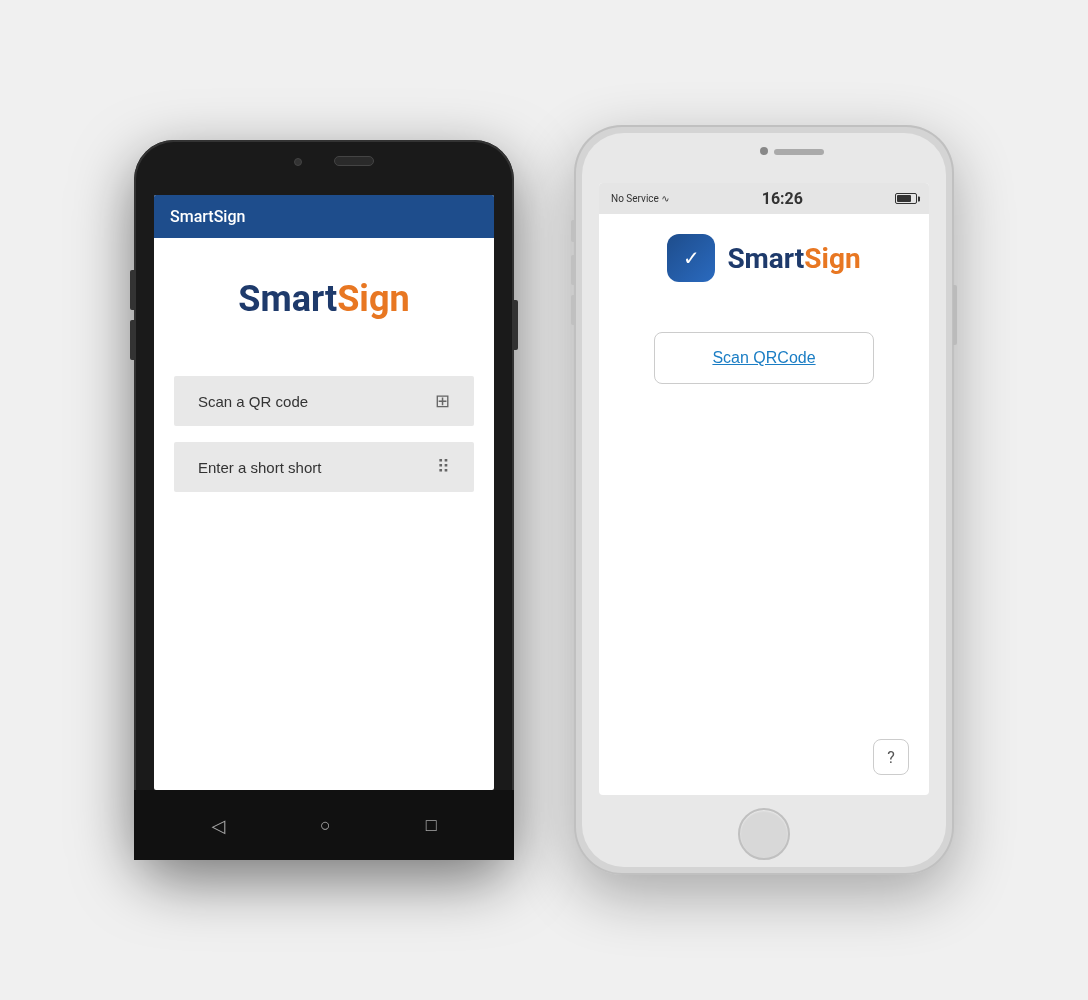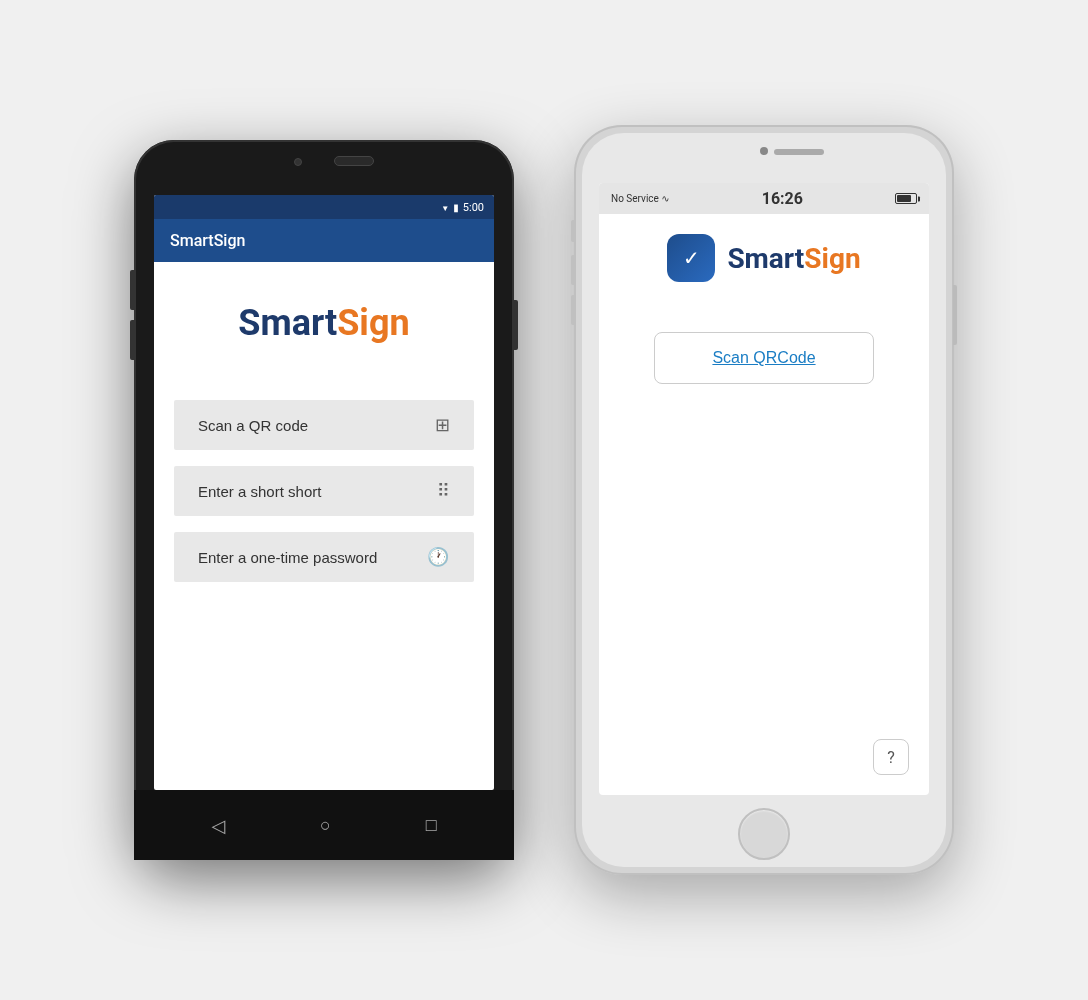--- a/index.html
+++ b/index.html
@@ -404,49 +404,40 @@
 
 <div class="android-phone">
   <div class="android-camera"></div>
   <div class="android-speaker"></div>
   <div class="android-side-btn-vol"></div>
   <div class="android-side-btn-vol2"></div>
   <div class="android-side-btn-pwr"></div>
 
   <div class="android-screen">
 
-    <div class="android-status-bar">
-      <span class="wifi-icon"></span>
-      <span class="battery-icon"></span>
-      <span>5:00</span>
-    </div>
 
     <div class="android-toolbar">
       <span>SmartSign</span>
     </div>
 
     <div class="android-content">
       <div class="android-logo">
         <span class="smart">Smart</span><span class="sign">Sign</span>
       </div>
 
       <button class="android-btn">
         <span>Scan a QR code</span>
         <span class="btn-icon">⊞</span>
       </button>
 
       <button class="android-btn">
         <span>Enter a short short</span>
         <span class="btn-icon">⠿</span>
       </button>
 
-      <button class="android-btn">
-        <span>Enter a one-time password</span>
-        <span class="btn-icon">🕐</span>
-      </button>
     </div>
   </div>
 
   <div class="android-nav-bar">
     <span class="nav-btn">◁</span>
     <span class="nav-btn">○</span>
     <span class="nav-btn">□</span>
   </div>
 </div>
 

